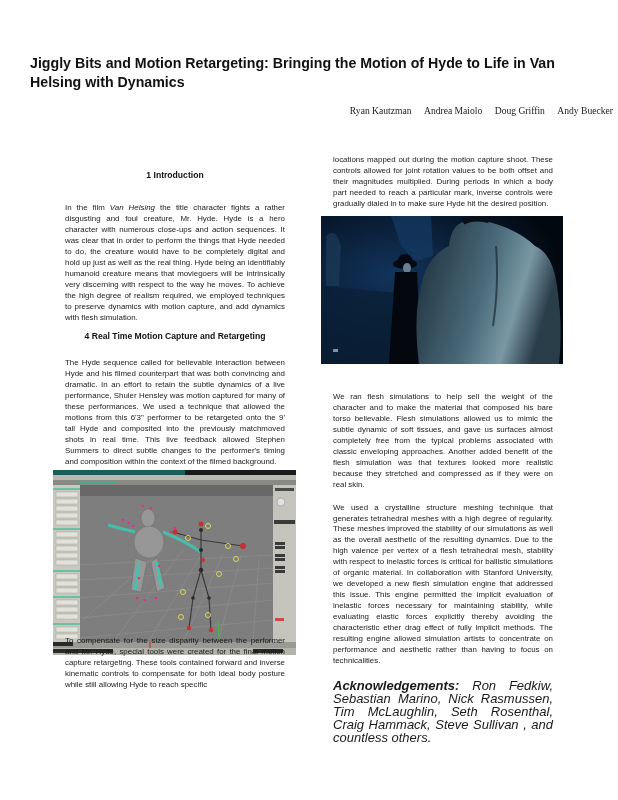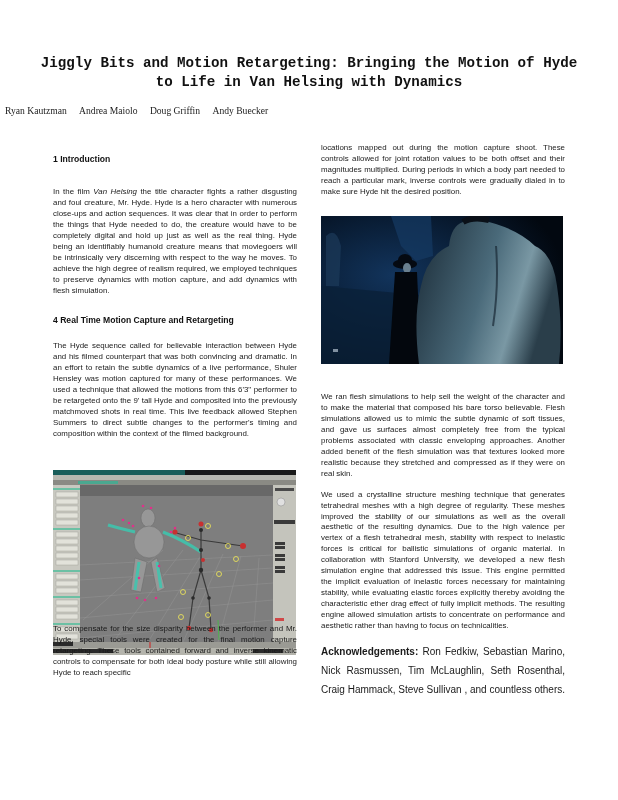--- a/index.html
+++ b/index.html
@@ -1,38 +1,38 @@
 <!DOCTYPE html>
 <html><head>
 <meta charset="utf-8">
 <style>
   html, body { margin: 0; padding: 0; background: #ffffff; }
   body { width: 618px; height: 800px; position: relative; overflow: hidden; color: #111; }
   .title {
-    position: absolute; left: 30px; top: 54px; width: 558px; text-align: center;
-    font-family: Liberation Mono, monospace; font-weight: bold; font-size: 14.2px; line-height: 19px; color: #111;
+    position: absolute; left: 30px; top: 54px; width: 558px; text-align: left;
+    font-family: Liberation Sans, sans-serif; font-weight: bold; font-size: 14.2px; line-height: 19px; color: #111;
   }
   .authors {
-    position: absolute; left: 0; top: 104px; width: 618px; text-align: left;
+    position: absolute; left: 0; top: 104px; width: 618px; text-align: right;
     font-family: "Liberation Serif", serif; font-size: 9.6px; line-height: 13px; color: #222;
   }
   .authors span.a { margin: 0 5px; }
   .col { position: absolute; width: 244px; font-family: "Liberation Sans", sans-serif; font-size: 7.9px; line-height: 10.95px; color: #1a1a1a; }
-  .col p { margin: 0; text-align: justify; }
-  .col h2 { margin: 0; font-size: 8.6px; font-weight: bold; line-height: 11px; color: #111; }
+  .col p { margin: 12px; text-align: justify; }
+  .col h2 { margin: 16px; font-size: 8.6px; font-weight: bold; line-height: 11px; color: #111; text-align: center; }
   .left { left: 53px; }
   .right { left: 321px; }
   .fig1 {
     position: absolute; left: 53px; top: 470px; width: 243px; height: 185px; background: #7e7e7e; overflow: hidden;
   }
   .fig2 {
     position: absolute; left: 321px; top: 216px; width: 242px; height: 148px; background: #04101e; overflow: hidden;
   }
   .ack-label { font-weight: bold; }
-  .ack { font-size: 10px; line-height: 19px; }
+  .ack { font-size: 13px; line-height: 13px; font-style: italic; }
 </style>
 </head>
 <body>
 
 <div class="title">Jiggly Bits and Motion Retargeting:  Bringing the Motion of Hyde to Life in Van Helsing with Dynamics</div>
 
 <div class="authors">
   <div>
     <span class="a">Ryan Kautzman</span>
     <span class="a">Andrea Maiolo</span>

